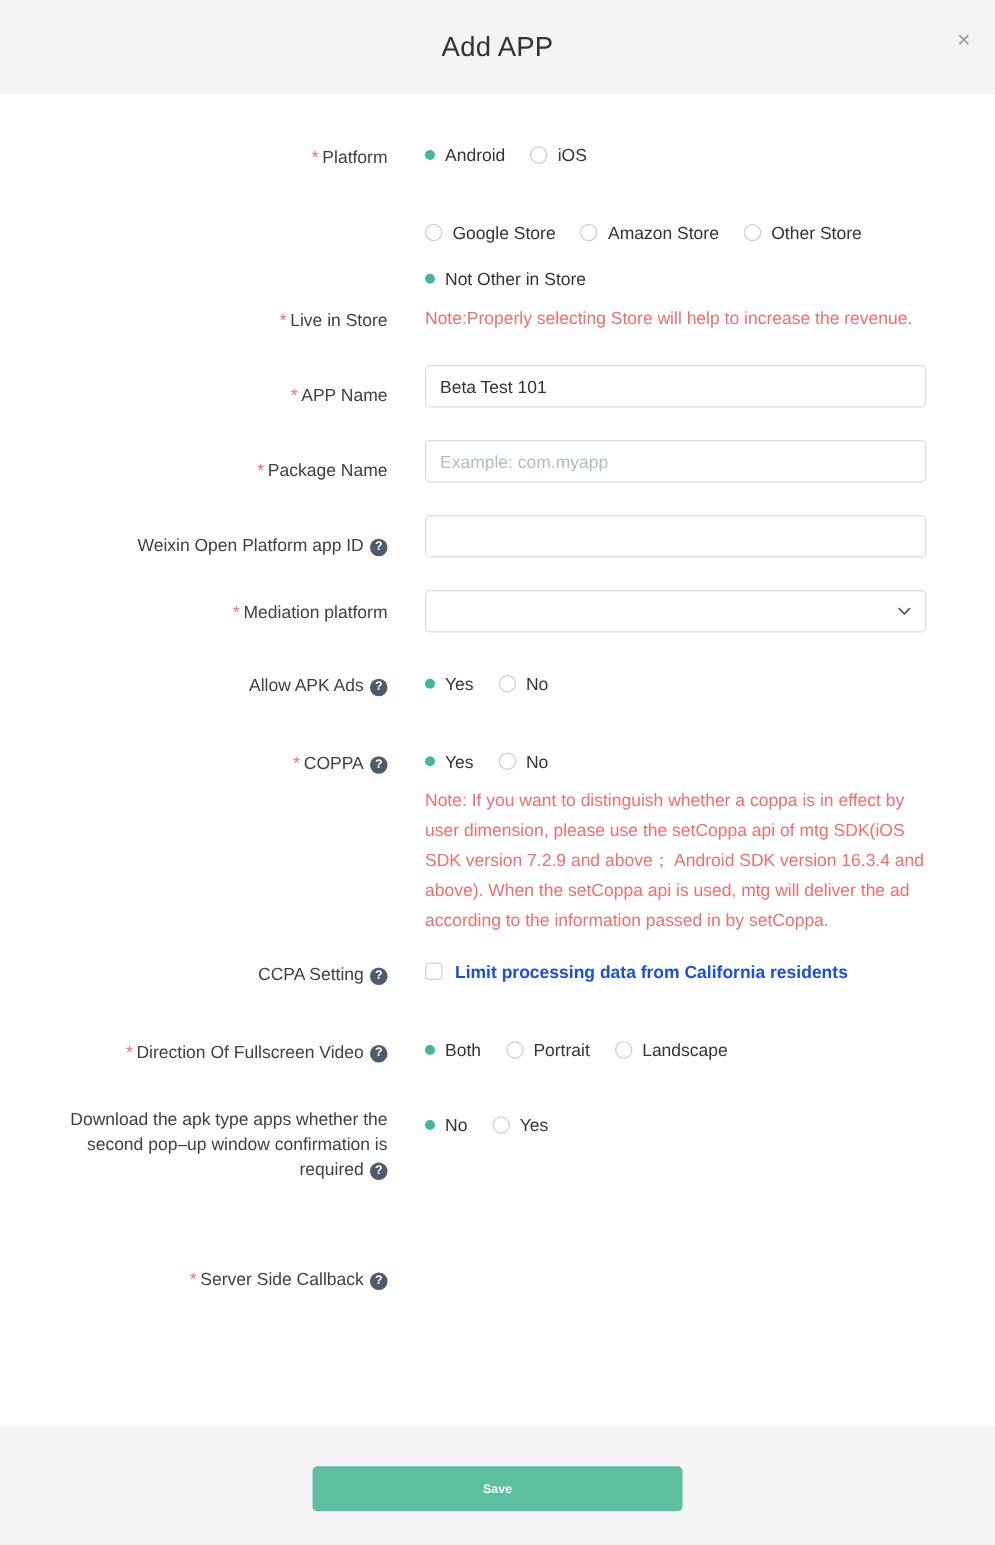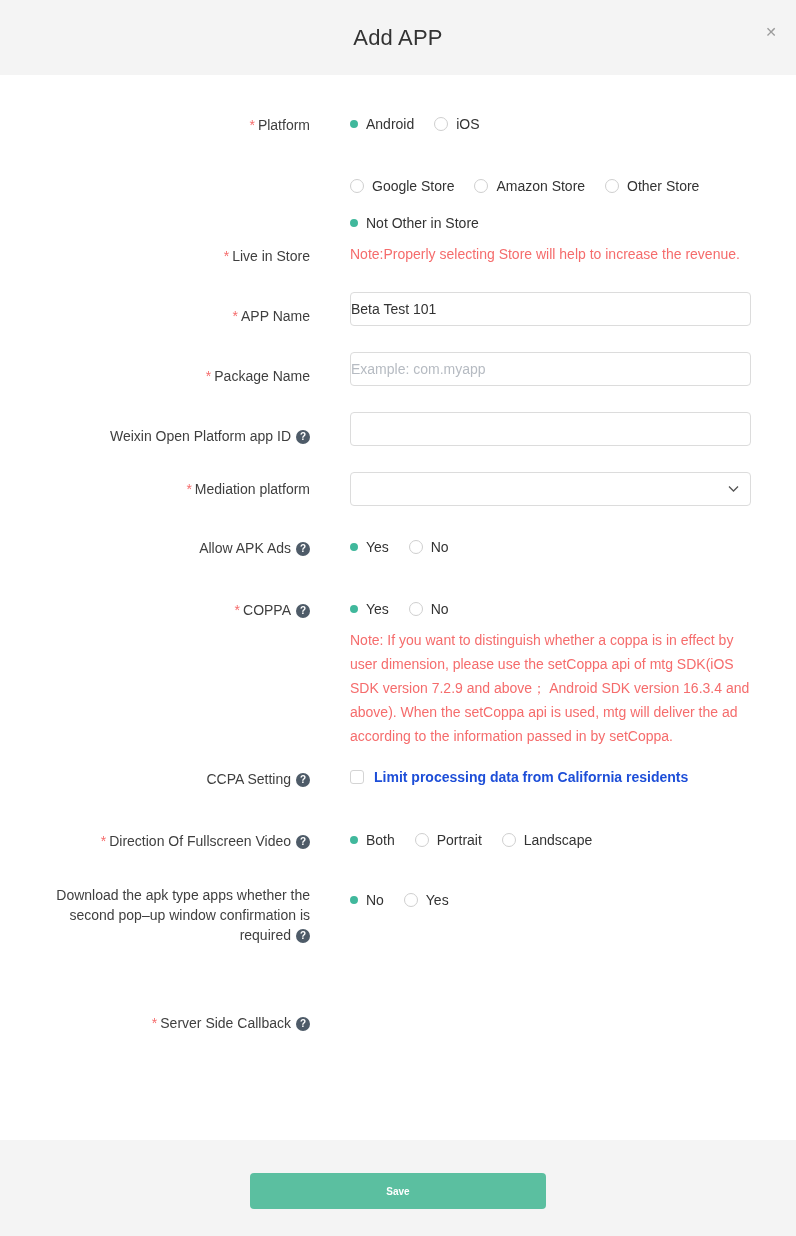--- a/index.html
+++ b/index.html
@@ -24,21 +24,21 @@
     color: #9b9b9b; font-size: 14px; line-height: 14px; cursor: pointer;
   }
 
   
   .dialog-body { flex: 1; padding-top: 40px; }
   .form-row { display: flex; }
   .row-label {
     width: 310px; flex: none; text-align: right;
     color: #3f3f3f; line-height: 20px; padding-left: 36px;
   }
-  .row-control { margin-left: 40px; width: 401px; flex: none; }
+  .row-control { margin-left: 30px; width: 401px; flex: none; }
   .align-input .row-label { padding-top: 7px; }
   .align-multiline .row-control { padding-top: 6px; }
 
   .mb42 { margin-bottom: 42px; }
   .mb34 { margin-bottom: 34px; }
   .mb32 { margin-bottom: 32px; }
   .mb26 { margin-bottom: 26px; align-items: flex-end; }
   .mb21 { margin-bottom: 21px; }
   .mb68 { margin-bottom: 68px; }
 
@@ -54,21 +54,21 @@
   .rdot.on { width: 7px; height: 7px; border: 4.5px solid #40b89c; }
   .rtext { margin-left: 8px; color: #333; line-height: 18px; }
   .radio-line2 { margin-top: 18px; }
 
   
   .note { color: #f56c6c; line-height: 24px; margin-top: 10px; }
 
   
   .text-input {
     width: 401px; height: 34px; border: 1px solid #dcdcdc; border-radius: 4px;
-    padding: 0 0; font: inherit; color: #333; outline: none; background: #fff;
+    padding: 0 11px; font: inherit; color: #333; outline: none; background: #fff;
   }
   .text-input::placeholder { color: #b6bbc2; }
   .select-box {
     width: 401px; height: 34px; border: 1px solid #dcdcdc; border-radius: 4px;
     position: relative; background: #fff; cursor: pointer;
   }
   .chevron { position: absolute; right: 11px; top: 12px; }
 
   
   .help {

